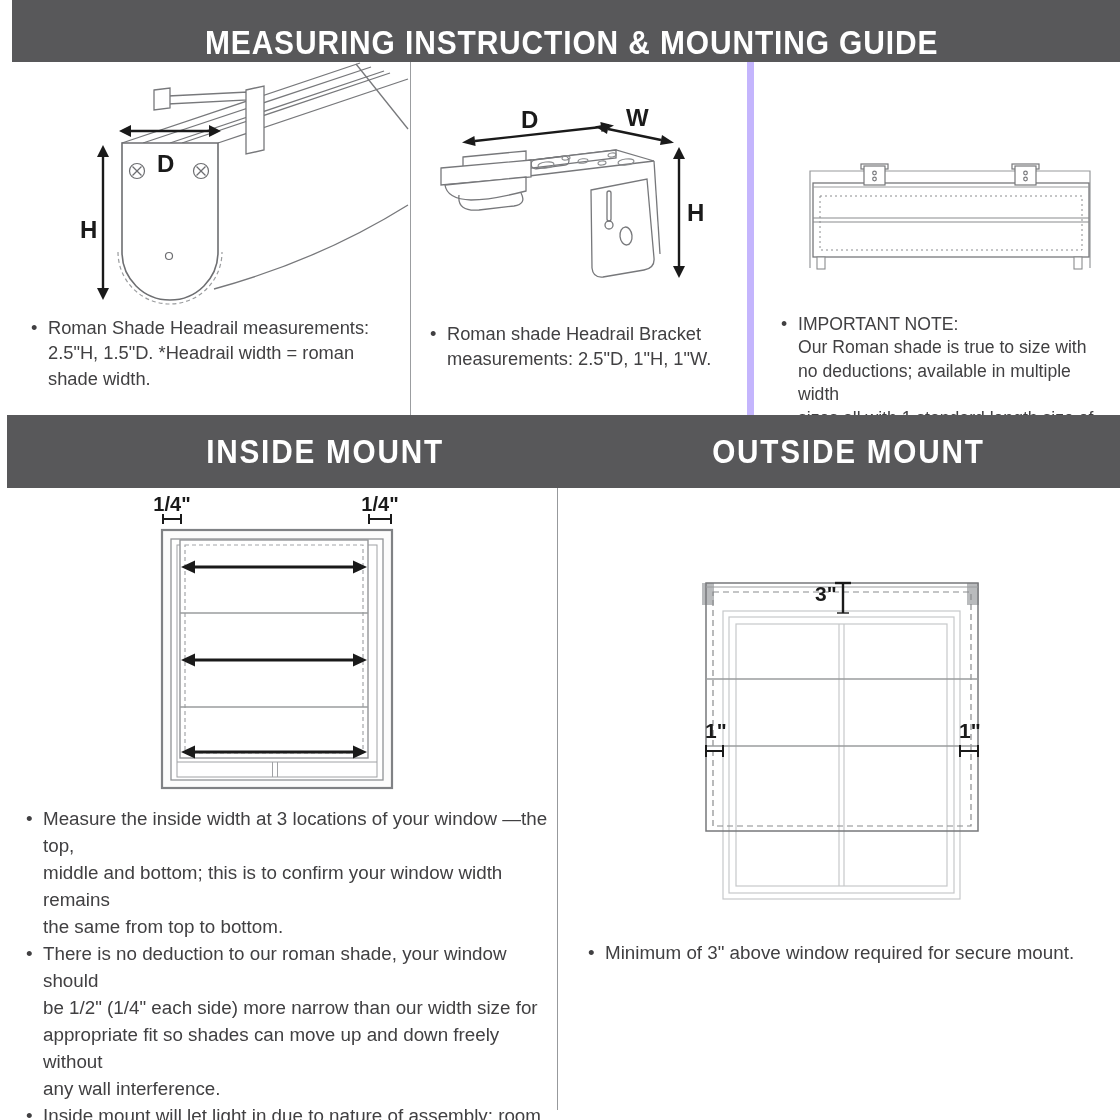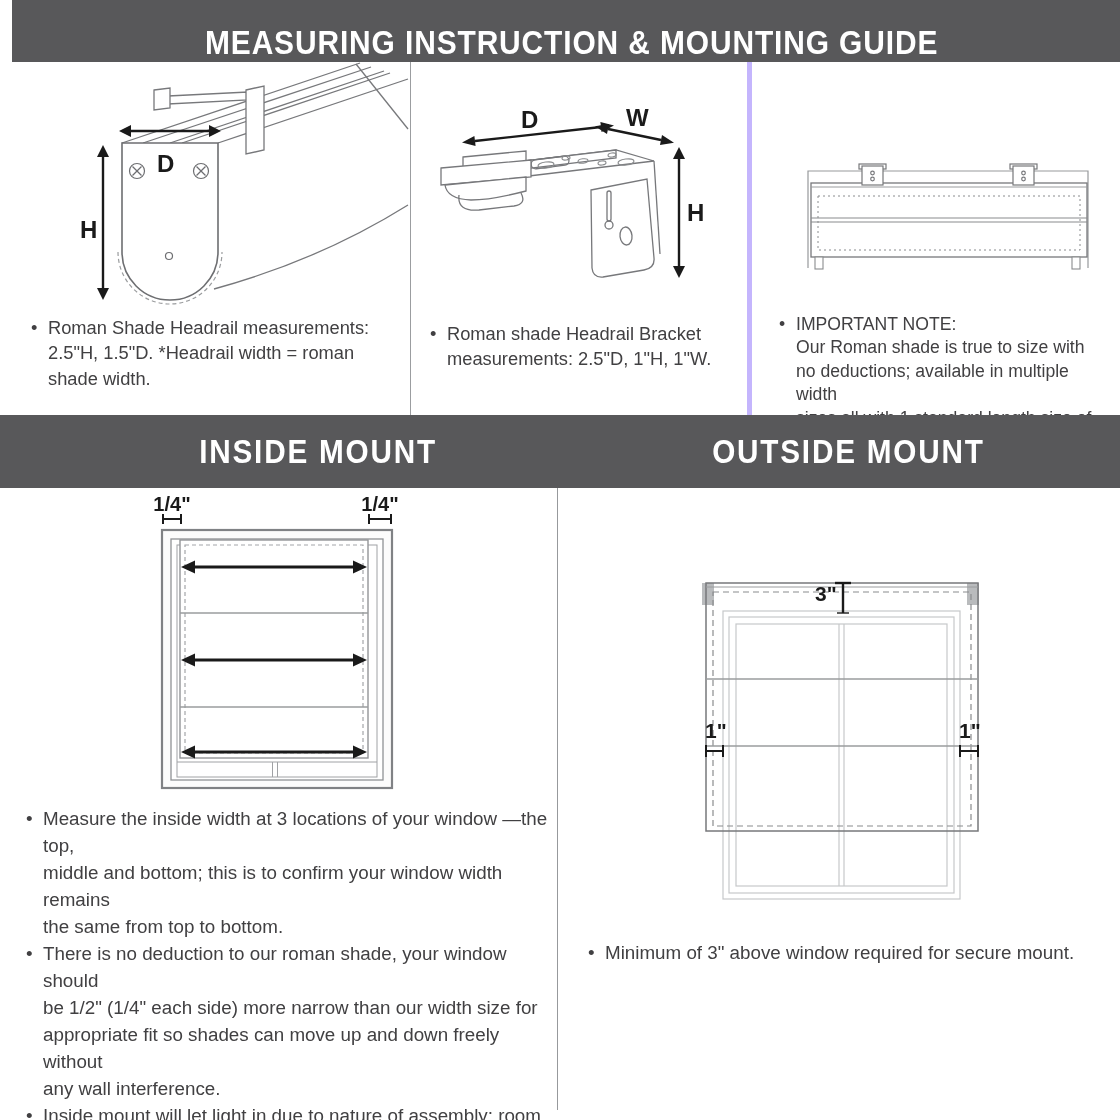--- a/index.html
+++ b/index.html
@@ -8,37 +8,37 @@
   
   .banner{position:absolute;left:12px;top:0;width:1120px;height:62px;background:#58585a;
           display:flex;align-items:flex-end;justify-content:center;}
   .banner .t{color:#fff;font-weight:bold;font-size:34px;letter-spacing:1px;
              display:inline-block;transform:scaleX(.88);white-space:nowrap;}
   
   .top-row{position:absolute;left:0;top:62px;width:1120px;height:353px;display:flex;}
   .tcol{position:relative;height:353px;box-sizing:border-box;}
   .tcol.c1{width:410px;}
   .tcol.c2{width:337px;border-left:1px solid #9b9da0;}
-  .tcol.c3{width:373px;border-left:5px solid #c4b5fd;padding-left:10px;}
+  .tcol.c3{width:373px;border-left:7px solid #c4b5fd;padding-left:10px;}
   svg{display:block;}
   .dim{position:absolute;font-weight:bold;color:#1a1a1a;white-space:nowrap;}
   .dim.big{font-size:24px;}
   .dim.med{font-size:20px;text-align:center;width:50px;}
   
   ul.bl{list-style:none;margin:0;padding:0;position:absolute;}
   ul.bl li{position:relative;padding-left:17px;}
   ul.bl li::before{content:"\2022";position:absolute;left:0;top:0;}
   ul.bl span{display:block;}
   .smalltext{font-size:18.3px;line-height:25.3px;}
   .notetext{font-size:17.6px;line-height:23.4px;}
   .bigtext{font-size:18.8px;line-height:27px;}
   
   .band{position:absolute;top:415px;height:73px;background:#58585a;
         display:flex;align-items:center;justify-content:center;}
-  .band.left{left:0;width:636px;}
+  .band.left{left:7px;width:636px;}
   .band.right{left:568px;width:560px;}
   .band .t{color:#fff;font-weight:bold;font-size:33px;letter-spacing:2px;
            display:inline-block;transform:scaleX(.9);white-space:nowrap;}
   .vdiv{position:absolute;left:557px;top:488px;width:1px;height:622px;background:#97999c;}
   
   .panel{position:absolute;top:488px;height:632px;}
   .panel.inside{left:0;width:557px;}
   .panel.outside{left:561px;width:559px;}
   .abs{position:absolute;}
 </style>

